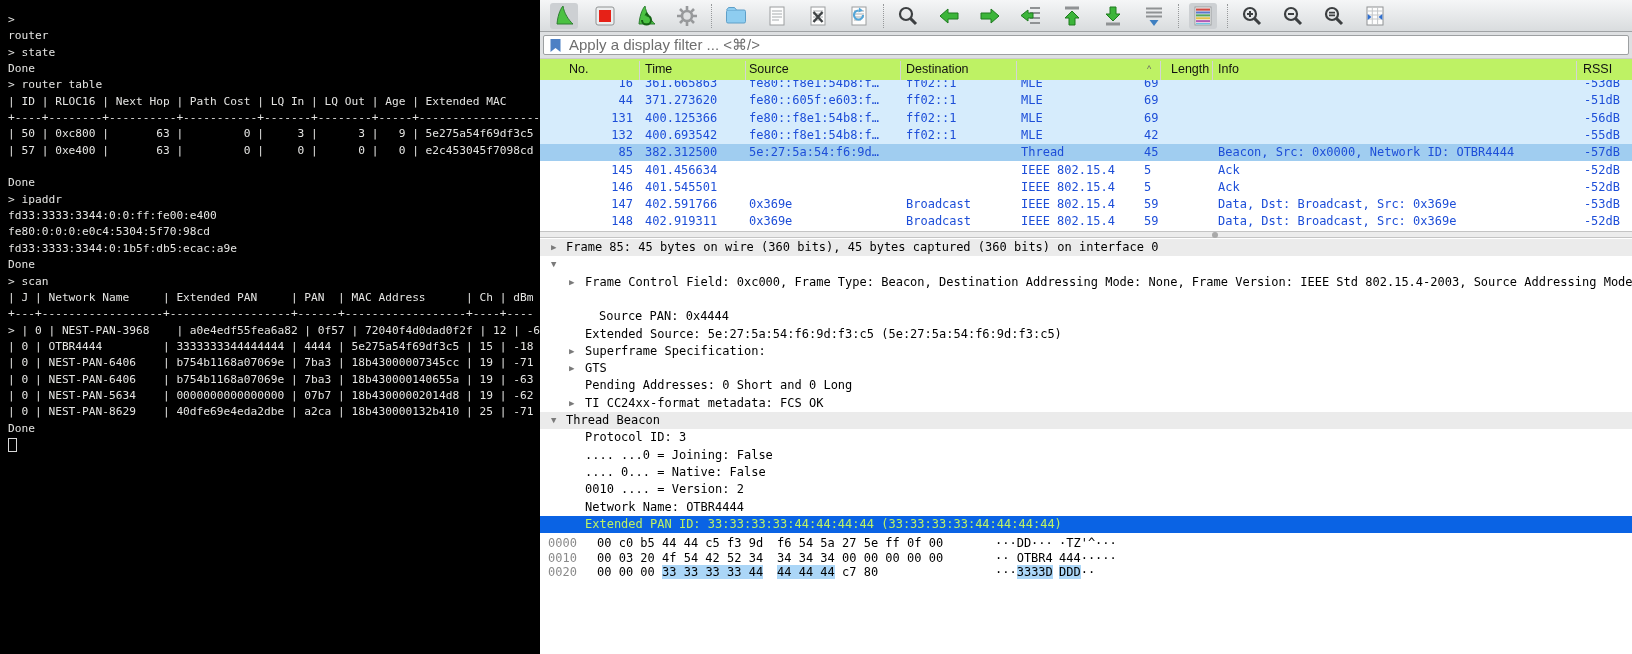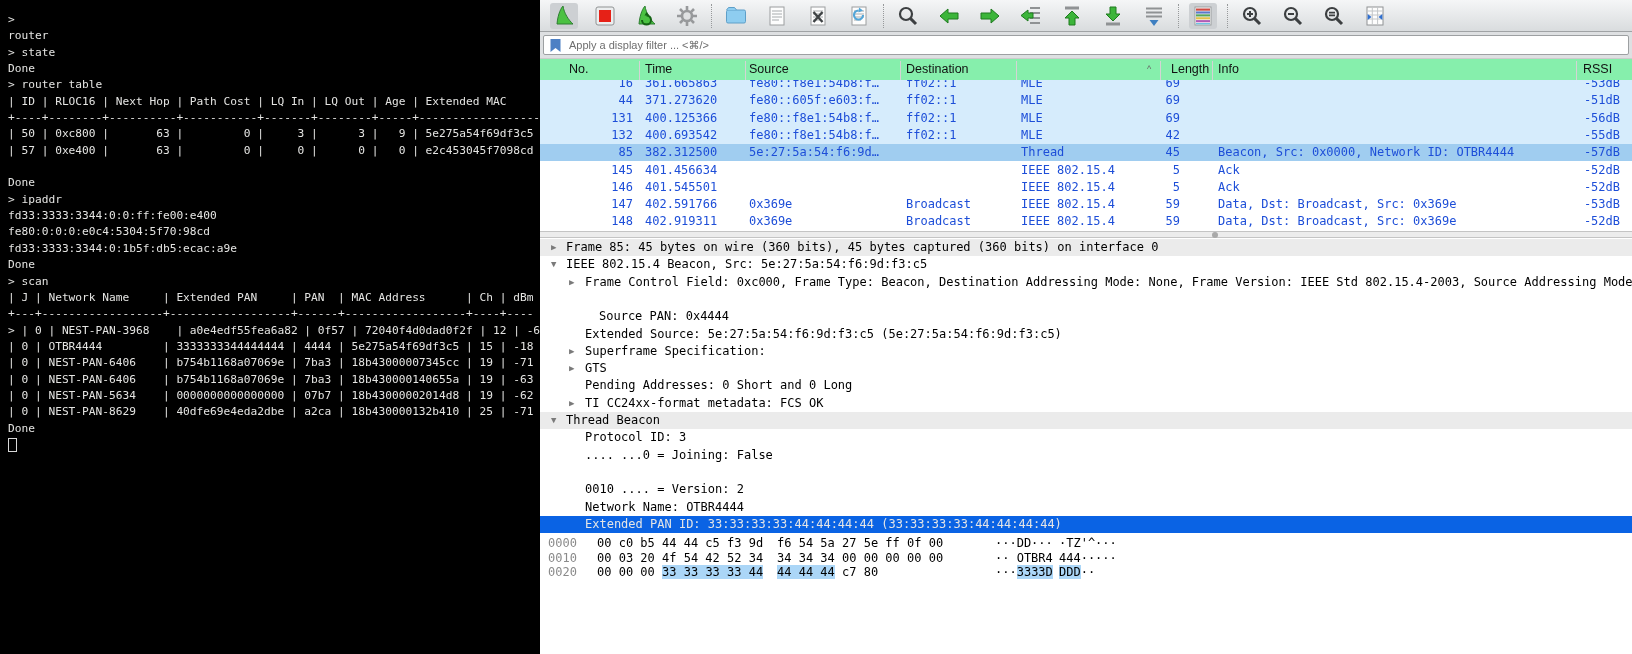--- a/index.html
+++ b/index.html
@@ -23,51 +23,51 @@
     background:linear-gradient(#f5f6f7,#d9dcde);border-bottom:1px solid #a0a3a5;
     display:flex;align-items:center;padding-left:10px;}
   .tbtn{width:28px;height:26px;display:flex;align-items:center;justify-content:center;
     margin-right:13px;flex:0 0 auto;border-radius:3px;}
   .tbtn.pressed{background:#cdd0d3;}
   .tsep{width:0;height:24px;border-left:1px dotted #97999b;margin:0 10px 0 -3px;flex:0 0 auto;}
 
   .filterbar{position:absolute;left:0;top:32px;width:1092px;height:26px;background:#dee0e2;}
   .filterinput{position:absolute;left:3px;right:3px;top:3px;bottom:3px;background:#fff;
     border:1px solid #9da0a2;border-radius:2px;display:flex;align-items:center;padding-left:5px;}
-  .filterinput .ph{color:#6e6e6e;font-size:11px;margin-left:7px;}
-
-  .plheader{position:absolute;left:0;top:58px;width:1092px;height:37px;background:#86efac;
+  .filterinput .ph{color:#6e6e6e;font-size:15px;margin-left:7px;}
+
+  .plheader{position:absolute;left:0;top:58px;width:1092px;height:37px;background:#bef264;
     border-top:1px solid #cccccc;border-bottom:1px solid #bdbdbd;font-size:12.5px;color:#111;}
   .plheader .hc{position:absolute;top:3px;white-space:nowrap;}
   .plheader .hdiv{position:absolute;top:2px;bottom:2px;width:1px;background:#d4d4d4;}
   .plheader .sort{position:absolute;top:5px;color:#666;font-size:9px;}
 
   .plist{position:absolute;left:0;top:80px;width:1092px;height:151px;overflow:hidden;background:#fff;}
   .prow{position:absolute;left:0;width:1092px;height:17.3px;font-family:"DejaVu Sans Mono",monospace;
     font-size:12px;line-height:17.3px;white-space:nowrap;color:#1d4ed8;}
   .prow span{position:absolute;top:0;height:17.3px;}
   .prow .c-no{left:0;width:93px;text-align:right;}
   .prow .c-time{left:105px;}
   .prow .c-src{left:209px;}
   .prow .c-dst{left:366px;}
   .prow .c-proto{left:481px;}
-  .prow .c-len{left:555px;width:85px;text-align:right;}
+  .prow .c-len{left:604px;width:85px;}
   .prow .c-info{left:678px;}
   .prow .c-rssi{left:990px;width:90px;text-align:right;}
 
   .splitter{position:absolute;left:0;width:1092px;background:#ececec;
     border-top:1px solid #c4c4c4;border-bottom:1px solid #c4c4c4;}
   .knob{position:absolute;left:672px;top:50%;margin-top:-3px;width:6px;height:6px;
     border-radius:50%;background:#a9a9a9;}
 
   .detail{position:absolute;left:0;top:238px;width:1092px;height:295px;background:#fff;overflow:hidden;}
   .drow{position:absolute;left:0;width:1092px;height:17.3px;font-family:"DejaVu Sans Mono",monospace;
     font-size:12px;line-height:17.3px;white-space:nowrap;color:#000;overflow:hidden;}
   .drow.band{background:#ebebeb;}
-  .drow.sel{background:#0a63e4;color:#e5e5e5;}
+  .drow.sel{background:#0a63e4;color:#bef264;}
   .drow .arr{position:absolute;top:0;font-size:9px;color:#7a7a7a;line-height:17.3px;}
   .drow .txt{position:absolute;top:0;}
 
   .bytes{position:absolute;left:0;top:534px;width:1092px;height:100px;background:#fff;}
   .brow{position:absolute;left:0;width:1092px;height:14.6px;font-family:"DejaVu Sans Mono",monospace;
     font-size:12px;line-height:14.6px;white-space:pre;color:#000;}
   .brow .off{position:absolute;left:8px;color:#8a8a8a;}
   .brow .h1{position:absolute;left:57px;}
   .brow .h2{position:absolute;left:237px;}
   .brow .a1{position:absolute;left:455px;}
@@ -370,21 +370,20 @@
       <div class="knob"></div>
     </div>
 
   <div class="detail" id="detail">
       <div class="drow band" style="top: 1px;">
         <span class="arr" style="left: 11px;">▶</span>
         <span class="txt" style="left: 26px;">Frame 85: 45 bytes on wire (360 bits), 45 bytes captured (360 bits) on interface 0</span>
       </div>
       <div class="drow" style="top: 18.3px;">
         <span class="arr" style="left: 11px;">▼</span>
-        <span class="txt" style="left: 26px;">IEEE 802.15.4 Beacon, Src: 5e:27:5a:54:f6:9d:f3:c5</span>
       </div>
       <div class="drow" style="top: 35.6px;">
         <span class="arr" style="left: 29px;">▶</span>
         <span class="txt" style="left: 45px;">Frame Control Field: 0xc000, Frame Type: Beacon, Destination Addressing Mode: None, Frame Version: IEEE Std 802.15.4-2003, Source Addressing Mode: Extended/64-bit</span>
       </div>
       <div class="drow" style="top: 70.2px; margin-left: 14px;">
         <span class="txt" style="left: 45px;">Source PAN: 0x4444</span>
       </div>
       <div class="drow" style="top: 87.5px;">
         <span class="txt" style="left: 45px;">Extended Source: 5e:27:5a:54:f6:9d:f3:c5 (5e:27:5a:54:f6:9d:f3:c5)</span>
@@ -406,20 +405,23 @@
       </div>
       <div class="drow band" style="top: 174px;">
         <span class="arr" style="left: 11px;">▼</span>
         <span class="txt" style="left: 26px;">Thread Beacon</span>
       </div>
       <div class="drow" style="top: 191.3px;">
         <span class="txt" style="left: 45px;">Protocol ID: 3</span>
       </div>
       <div class="drow" style="top: 208.6px;">
         <span class="txt" style="left: 45px;">.... ...0 = Joining: False</span>
+      </div>
+      <div class="drow" style="top: 225.9px;">
+        <span class="txt" style="left: 45px;">.... 0... = Native: False</span>
       </div>
       <div class="drow" style="top: 243.2px;">
         <span class="txt" style="left: 45px;">0010 .... = Version: 2</span>
       </div>
       <div class="drow" style="top: 260.5px;">
         <span class="txt" style="left: 45px;">Network Name: OTBR4444</span>
       </div>
       <div class="drow sel" style="top: 277.8px;">
         <span class="txt" style="left: 45px;">Extended PAN ID: 33:33:33:33:44:44:44:44 (33:33:33:33:44:44:44:44)</span>
       </div>

